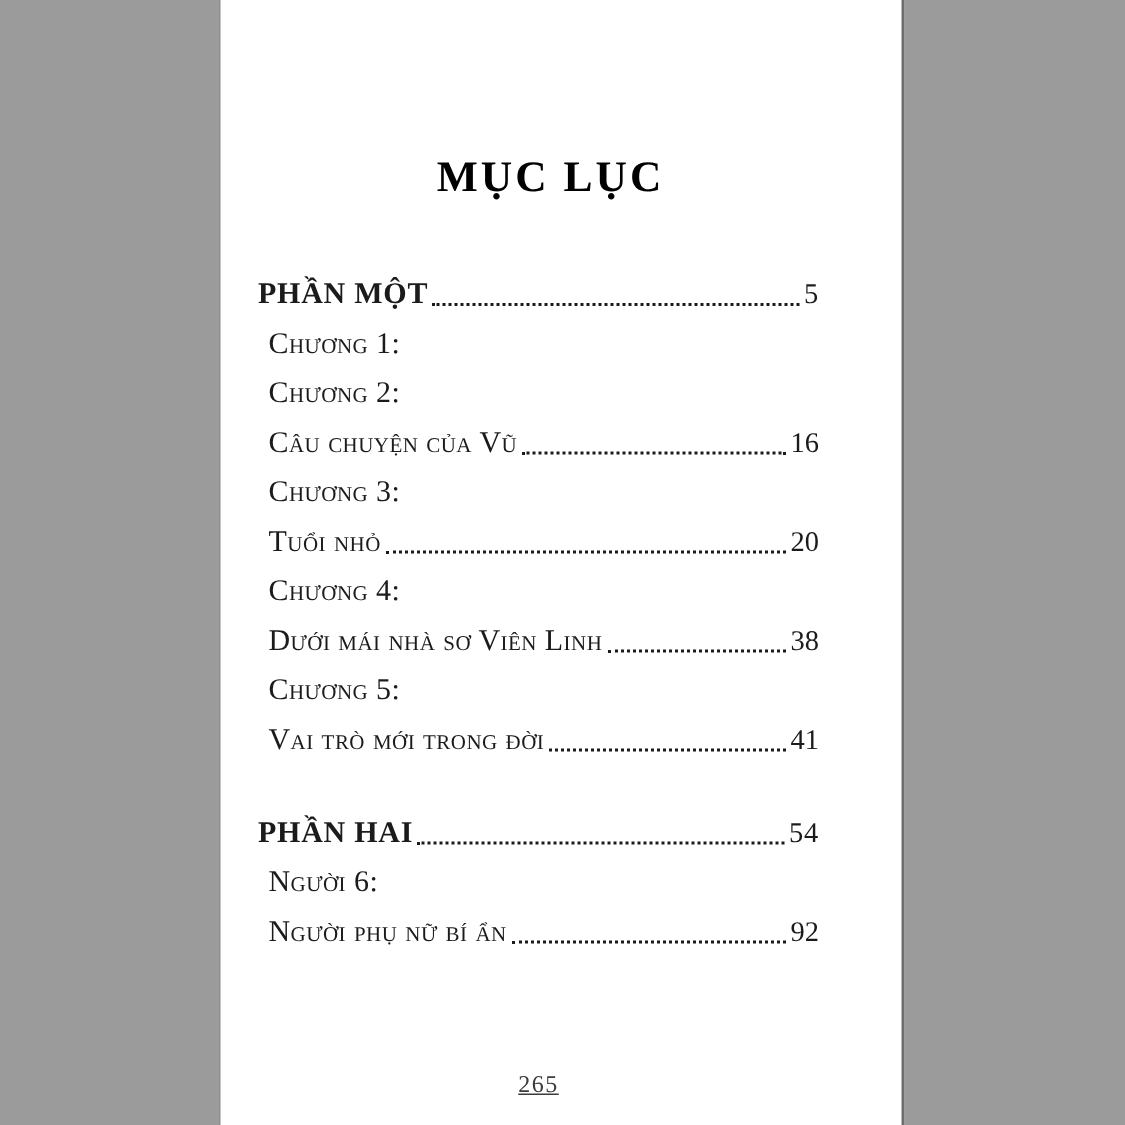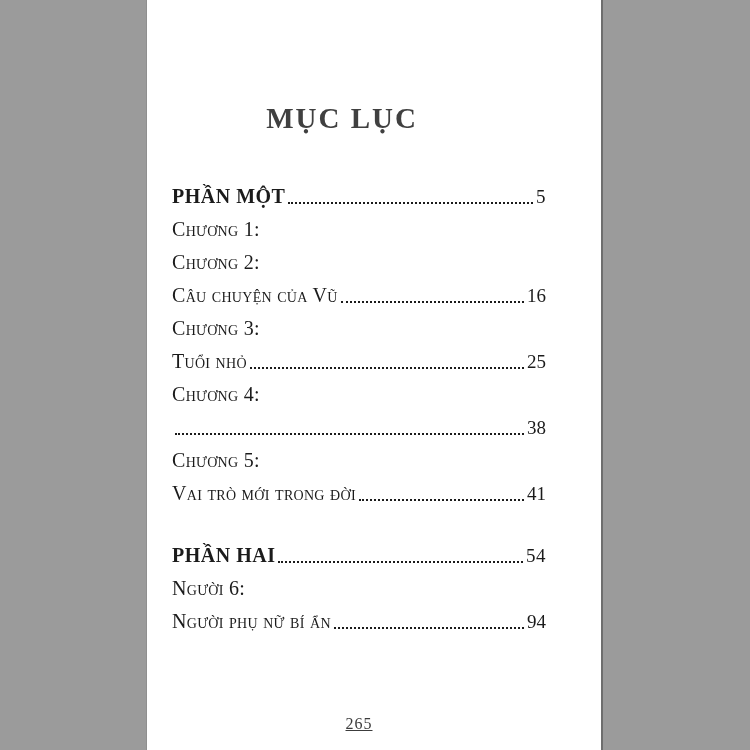--- a/index.html
+++ b/index.html
@@ -18,29 +18,29 @@
     width: 457px;
     height: 750px;
     background: #ffffff;
     box-sizing: border-box;
     border-left: 1px solid #8f8f8f;
     border-right: 2px solid #6e6e6e;
   }
   .toc-title {
     position: absolute;
     top: 100px;
-    left: 8px;
+    left: 33px;
     width: 374px;
     margin: 0;
     text-align: center;
     font-size: 29px;
     line-height: 36px;
     font-weight: 700;
     letter-spacing: 2px;
-    color: #404040;
+    color: #000000;
   }
   .toc {
     position: absolute;
     top: 180px;
     left: 25px;
     width: 374px;
     color: #1b1b1b;
   }
   .row {
     display: flex;
@@ -50,20 +50,21 @@
   }
   .row.part {
     font-size: 20px;
     font-weight: 700;
     letter-spacing: 0.5px;
   }
   .row.chapter .lbl,
   .row.entry .lbl {
     font-variant: small-caps;
     letter-spacing: 0.3px;
+    margin-left: 7px;
   }
   .row.chapter, .row.entry {
     font-size: 20px;
   }
   .row.gap-above {
     margin-top: 29px;
   }
   .leader {
     flex: 1 1 auto;
     align-self: flex-end;
@@ -119,28 +120,29 @@
       <span class="pg">16</span>
     </div>
 
     <div class="row chapter">
       <span class="lbl">Chương 3:</span>
     </div>
 
     <div class="row entry">
       <span class="lbl">Tuổi nhỏ</span>
       <span class="leader"></span>
-      <span class="pg">25</span>
+      <span class="pg">20</span>
     </div>
 
     <div class="row chapter">
       <span class="lbl">Chương 4:</span>
     </div>
 
     <div class="row entry">
+      <span class="lbl">Dưới mái nhà sơ Viên Linh</span>
       <span class="leader"></span>
       <span class="pg">38</span>
     </div>
 
     <div class="row chapter">
       <span class="lbl">Chương 5:</span>
     </div>
 
     <div class="row entry">
       <span class="lbl">Vai trò mới trong đời</span>
@@ -154,20 +156,20 @@
       <span class="pg">54</span>
     </div>
 
     <div class="row chapter">
       <span class="lbl">Người 6:</span>
     </div>
 
     <div class="row entry">
       <span class="lbl">Người phụ nữ bí ẩn</span>
       <span class="leader"></span>
-      <span class="pg">94</span>
+      <span class="pg">92</span>
     </div>
 
   </div>
 
   <div class="folio">265</div>
 
 </div>
 
 </body></html>

